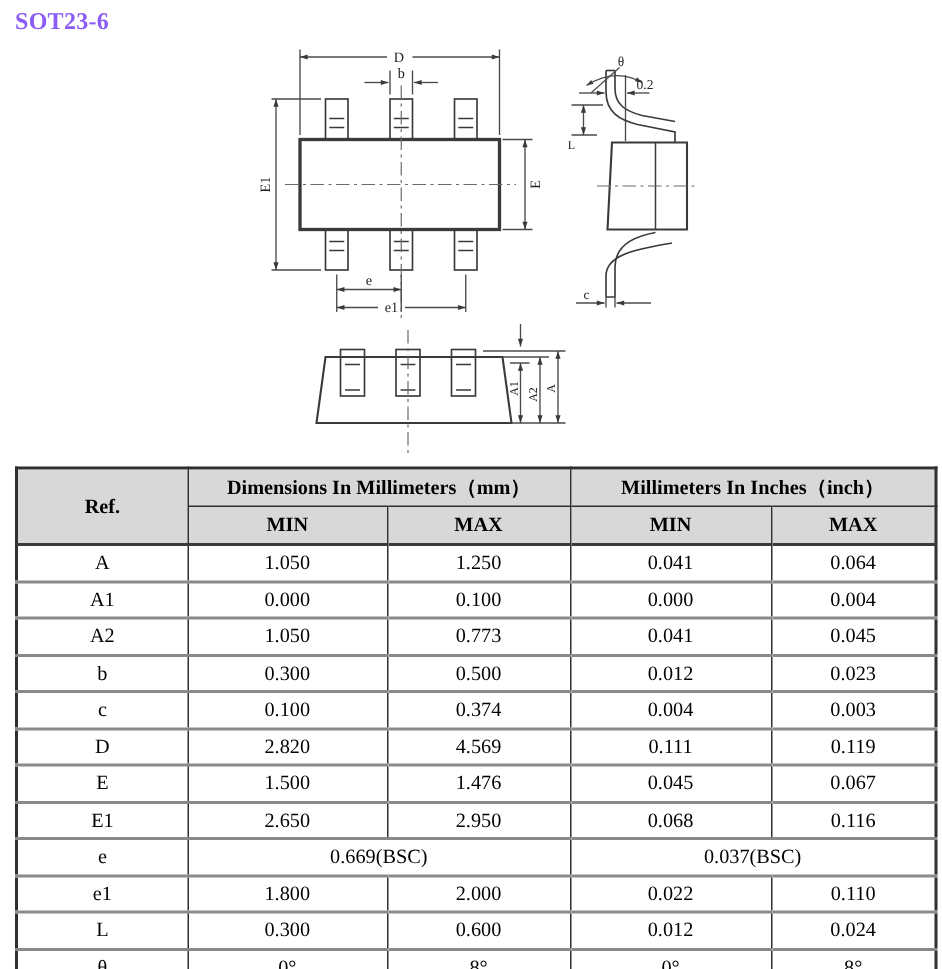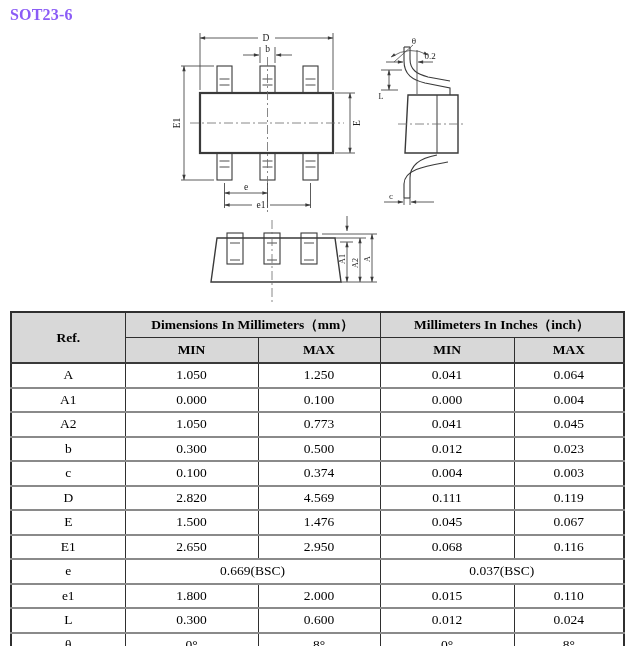--- a/index.html
+++ b/index.html
@@ -276,21 +276,21 @@
       </tr>
       <tr>
         <td>e</td>
         <td colspan="2">0.669(BSC)</td>
         <td colspan="2">0.037(BSC)</td>
       </tr>
       <tr>
         <td>e1</td>
         <td>1.800</td>
         <td>2.000</td>
-        <td>0.015</td>
+        <td>0.022</td>
         <td>0.110</td>
       </tr>
       <tr>
         <td>L</td>
         <td>0.300</td>
         <td>0.600</td>
         <td>0.012</td>
         <td>0.024</td>
       </tr>
       <tr>

